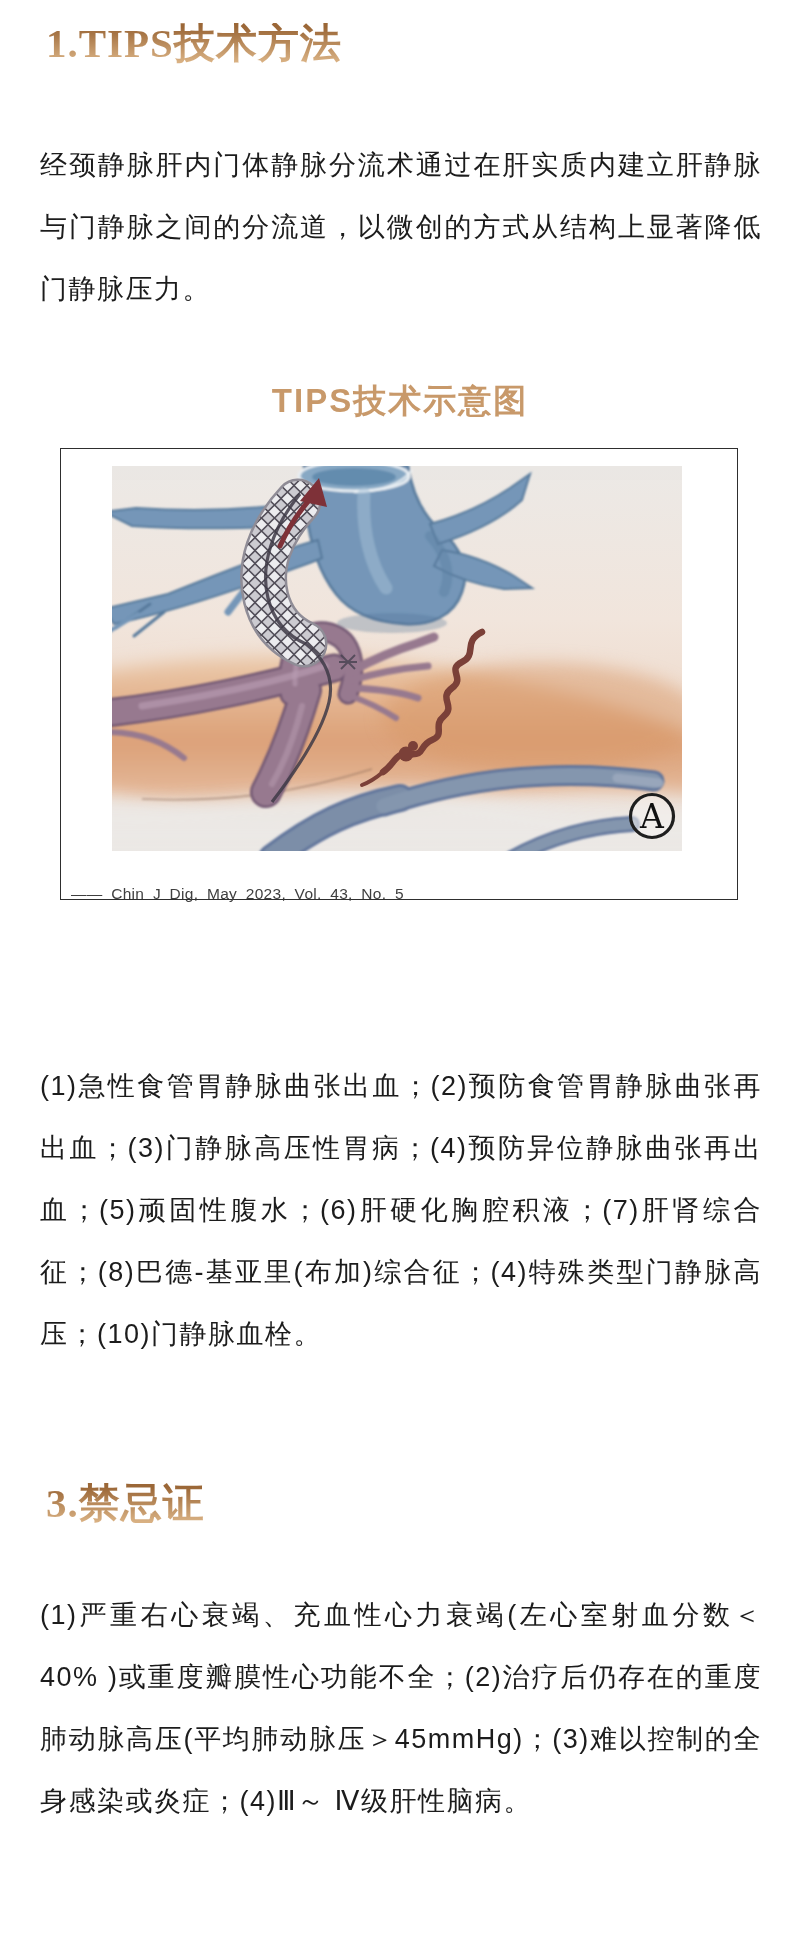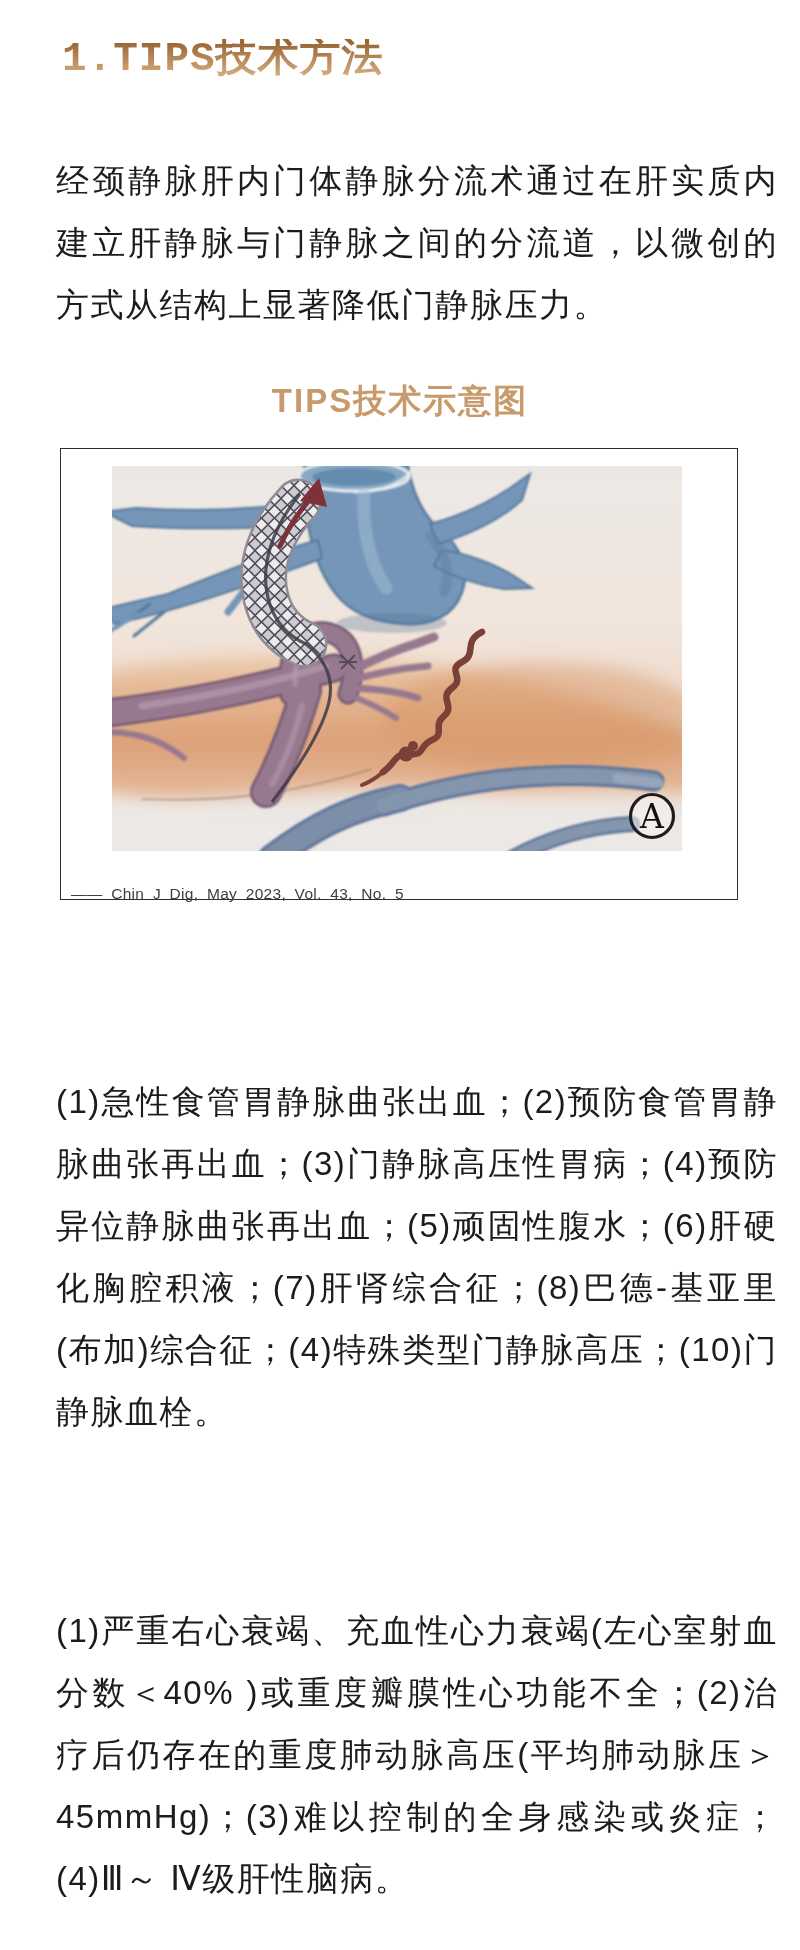--- a/index.html
+++ b/index.html
@@ -6,41 +6,41 @@
   .page{
     position:relative;
     width:800px;height:1950px;
     background:#ffffff;
     overflow:hidden;
     font-family:"Liberation Sans","DejaVu Sans",sans-serif;
   }
   .sec-heading{
     position:absolute;
     left:46px;
-    margin:16px;
-    font-family:Liberation Mono, monospace;
+    margin:0;
+    font-family:Liberation Serif, serif;
     font-weight:bold;
     font-size:41px;
     line-height:1;
     letter-spacing:1px;
     color:var(--heading_gold_dark,#9b6737);
     background:linear-gradient(180deg,var(--heading_gold_dark,#9b6737) 10%,var(--heading_gold_light,#d9b183) 95%);
     -webkit-background-clip:text;
     background-clip:text;
     -webkit-text-fill-color:transparent;
   }
   #h1{top:23px;}
   #h2{top:966px;}
   #h3{top:1483px;}
   .body-par{
     position:absolute;
     left:40px;
     width:722px;
-    margin:16px;
-    font-size:33px;
+    margin:0;
+    font-size:27px;
     line-height:62px;
     letter-spacing:1.5px;
     color:var(--body_text,#1c1c1c);
     text-align:justify;
     text-align-last:left;
     font-weight:400;
   }
   #p1{top:134px;}
   #p2{top:1055px;}
   #p3{top:1584px;}
@@ -197,15 +197,16 @@
         <circle cx="540" cy="350" r="21.5" fill="#F5F3F0" fill-opacity="0.55" stroke="#1E1E1E" stroke-width="3.2"></circle>
         <text x="540" y="362" text-anchor="middle" font-family="DejaVu Serif, Liberation Serif, serif" font-size="33" fill="#101010">A</text>
       </g>
     </svg>
 
     <div class="fig-citation">—— Chin J Dig, May 2023, Vol. 43, No. 5</div>
   </div>
 
   <p id="p2" class="body-par">(1)急性食管胃静脉曲张出血；(2)预防食管胃静脉曲张再出血；(3)门静脉高压性胃病；(4)预防异位静脉曲张再出血；(5)顽固性腹水；(6)肝硬化胸腔积液；(7)肝肾综合征；(8)巴德-基亚里(布加)综合征；(4)特殊类型门静脉高压；(10)门静脉血栓。</p>
 
+  <h2 id="h3" class="sec-heading">3.禁忌证</h2>
   <p id="p3" class="body-par">(1)严重右心衰竭、充血性心力衰竭(左心室射血分数＜40% )或重度瓣膜性心功能不全；(2)治疗后仍存在的重度肺动脉高压(平均肺动脉压＞45mmHg)；(3)难以控制的全身感染或炎症；(4)Ⅲ～ Ⅳ级肝性脑病。</p>
 
 </div>
 
 </body></html>

